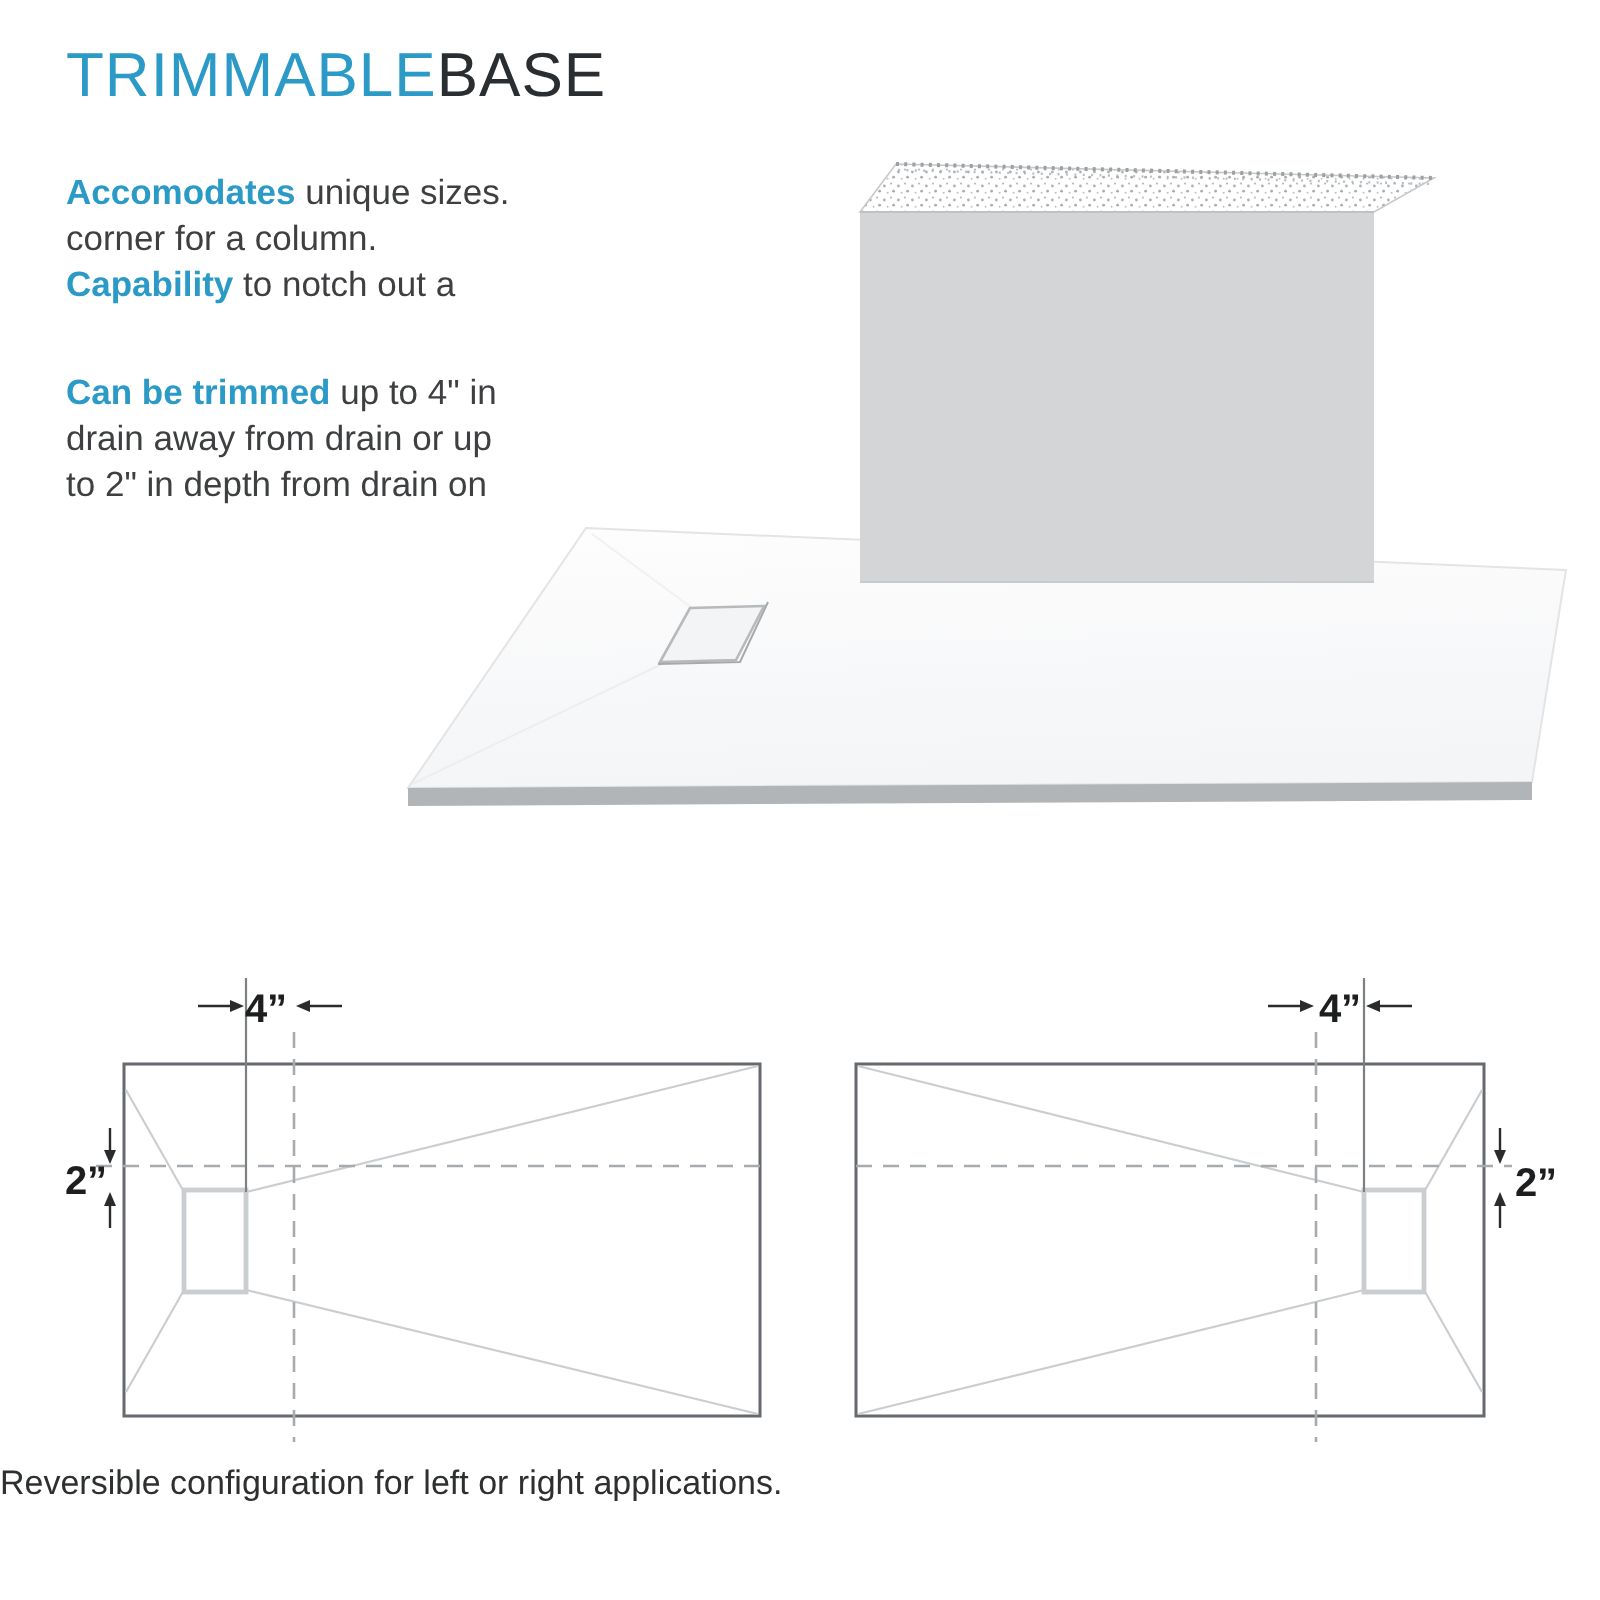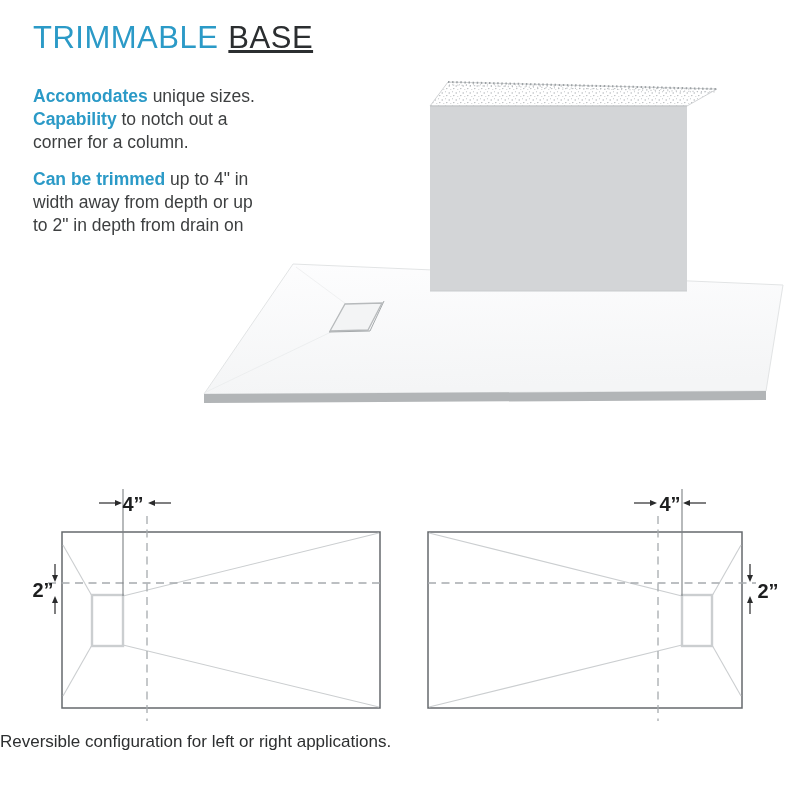--- a/index.html
+++ b/index.html
@@ -5,54 +5,54 @@
   html,body{margin:0;padding:0;}
   body{
     width:800px;height:800px;background:#ffffff;position:relative;overflow:hidden;
     font-family:"Liberation Sans", sans-serif;
   }
   .page-title{
     position:absolute;left:33px;top:20px;font-size:31px;letter-spacing:.5px;
     font-weight:500;white-space:nowrap;
   }
   .page-title .hl{color:var(--accent,#2b9ac7);}
-  .page-title .rest{color:#2b2e30;margin-left:10px;text-decoration:underline;}
+  .page-title .rest{color:#2b2e30;}
   .para{
     position:absolute;left:33px;width:300px;font-size:17.5px;line-height:23px;
     color:#3d3f40;font-weight:400;
   }
   .para .line{white-space:nowrap;}
   .para .hl{color:var(--accent,#2b9ac7);font-weight:700;}
   #para-1{top:85px;}
-  #para-2{top:168px;}
+  #para-2{top:185px;}
   .illus{position:absolute;left:150px;top:70px;}
   .diagrams{position:absolute;left:0;top:470px;}
   .caption{
     position:absolute;left:0;right:0;top:732px;text-align:left;
     font-size:17px;color:#2d2f30;font-weight:400;
   }
   svg text.dim{
     font-family:"Liberation Sans", sans-serif;font-size:20px;font-weight:600;fill:#1d1e1f;
   }
 </style>
 </head>
 <body>
 
 <div class="page-title">
   <span class="hl">TRIMMABLE</span><span class="rest">BASE</span>
 </div>
 
 <div class="para" id="para-1">
     <div class="line"><span class="hl">Accomodates</span><span> unique sizes.</span></div>
+    <div class="line"><span>corner for a column.</span></div>
     <div class="line"><span class="hl">Capability</span><span> to notch out a</span></div>
-    <div class="line"><span>corner for a column.</span></div>
   </div>
 <div class="para" id="para-2">
     <div class="line"><span class="hl">Can be trimmed</span><span> up to 4" in</span></div>
-    <div class="line"><span>width away from depth or up</span></div>
+    <div class="line"><span>drain away from drain or up</span></div>
     <div class="line"><span>to 2" in depth from drain on</span></div>
   </div>
 
 <svg class="illus" width="650" height="345" viewBox="150 70 650 345">
   <defs>
     <linearGradient id="trayGrad" x1="0" y1="0" x2="0.15" y2="1">
       <stop offset="0" stop-color="#fdfdfe"></stop>
       <stop offset="1" stop-color="#f4f5f6"></stop>
     </linearGradient>
     <pattern id="speckle" width="7" height="7" patternUnits="userSpaceOnUse">

